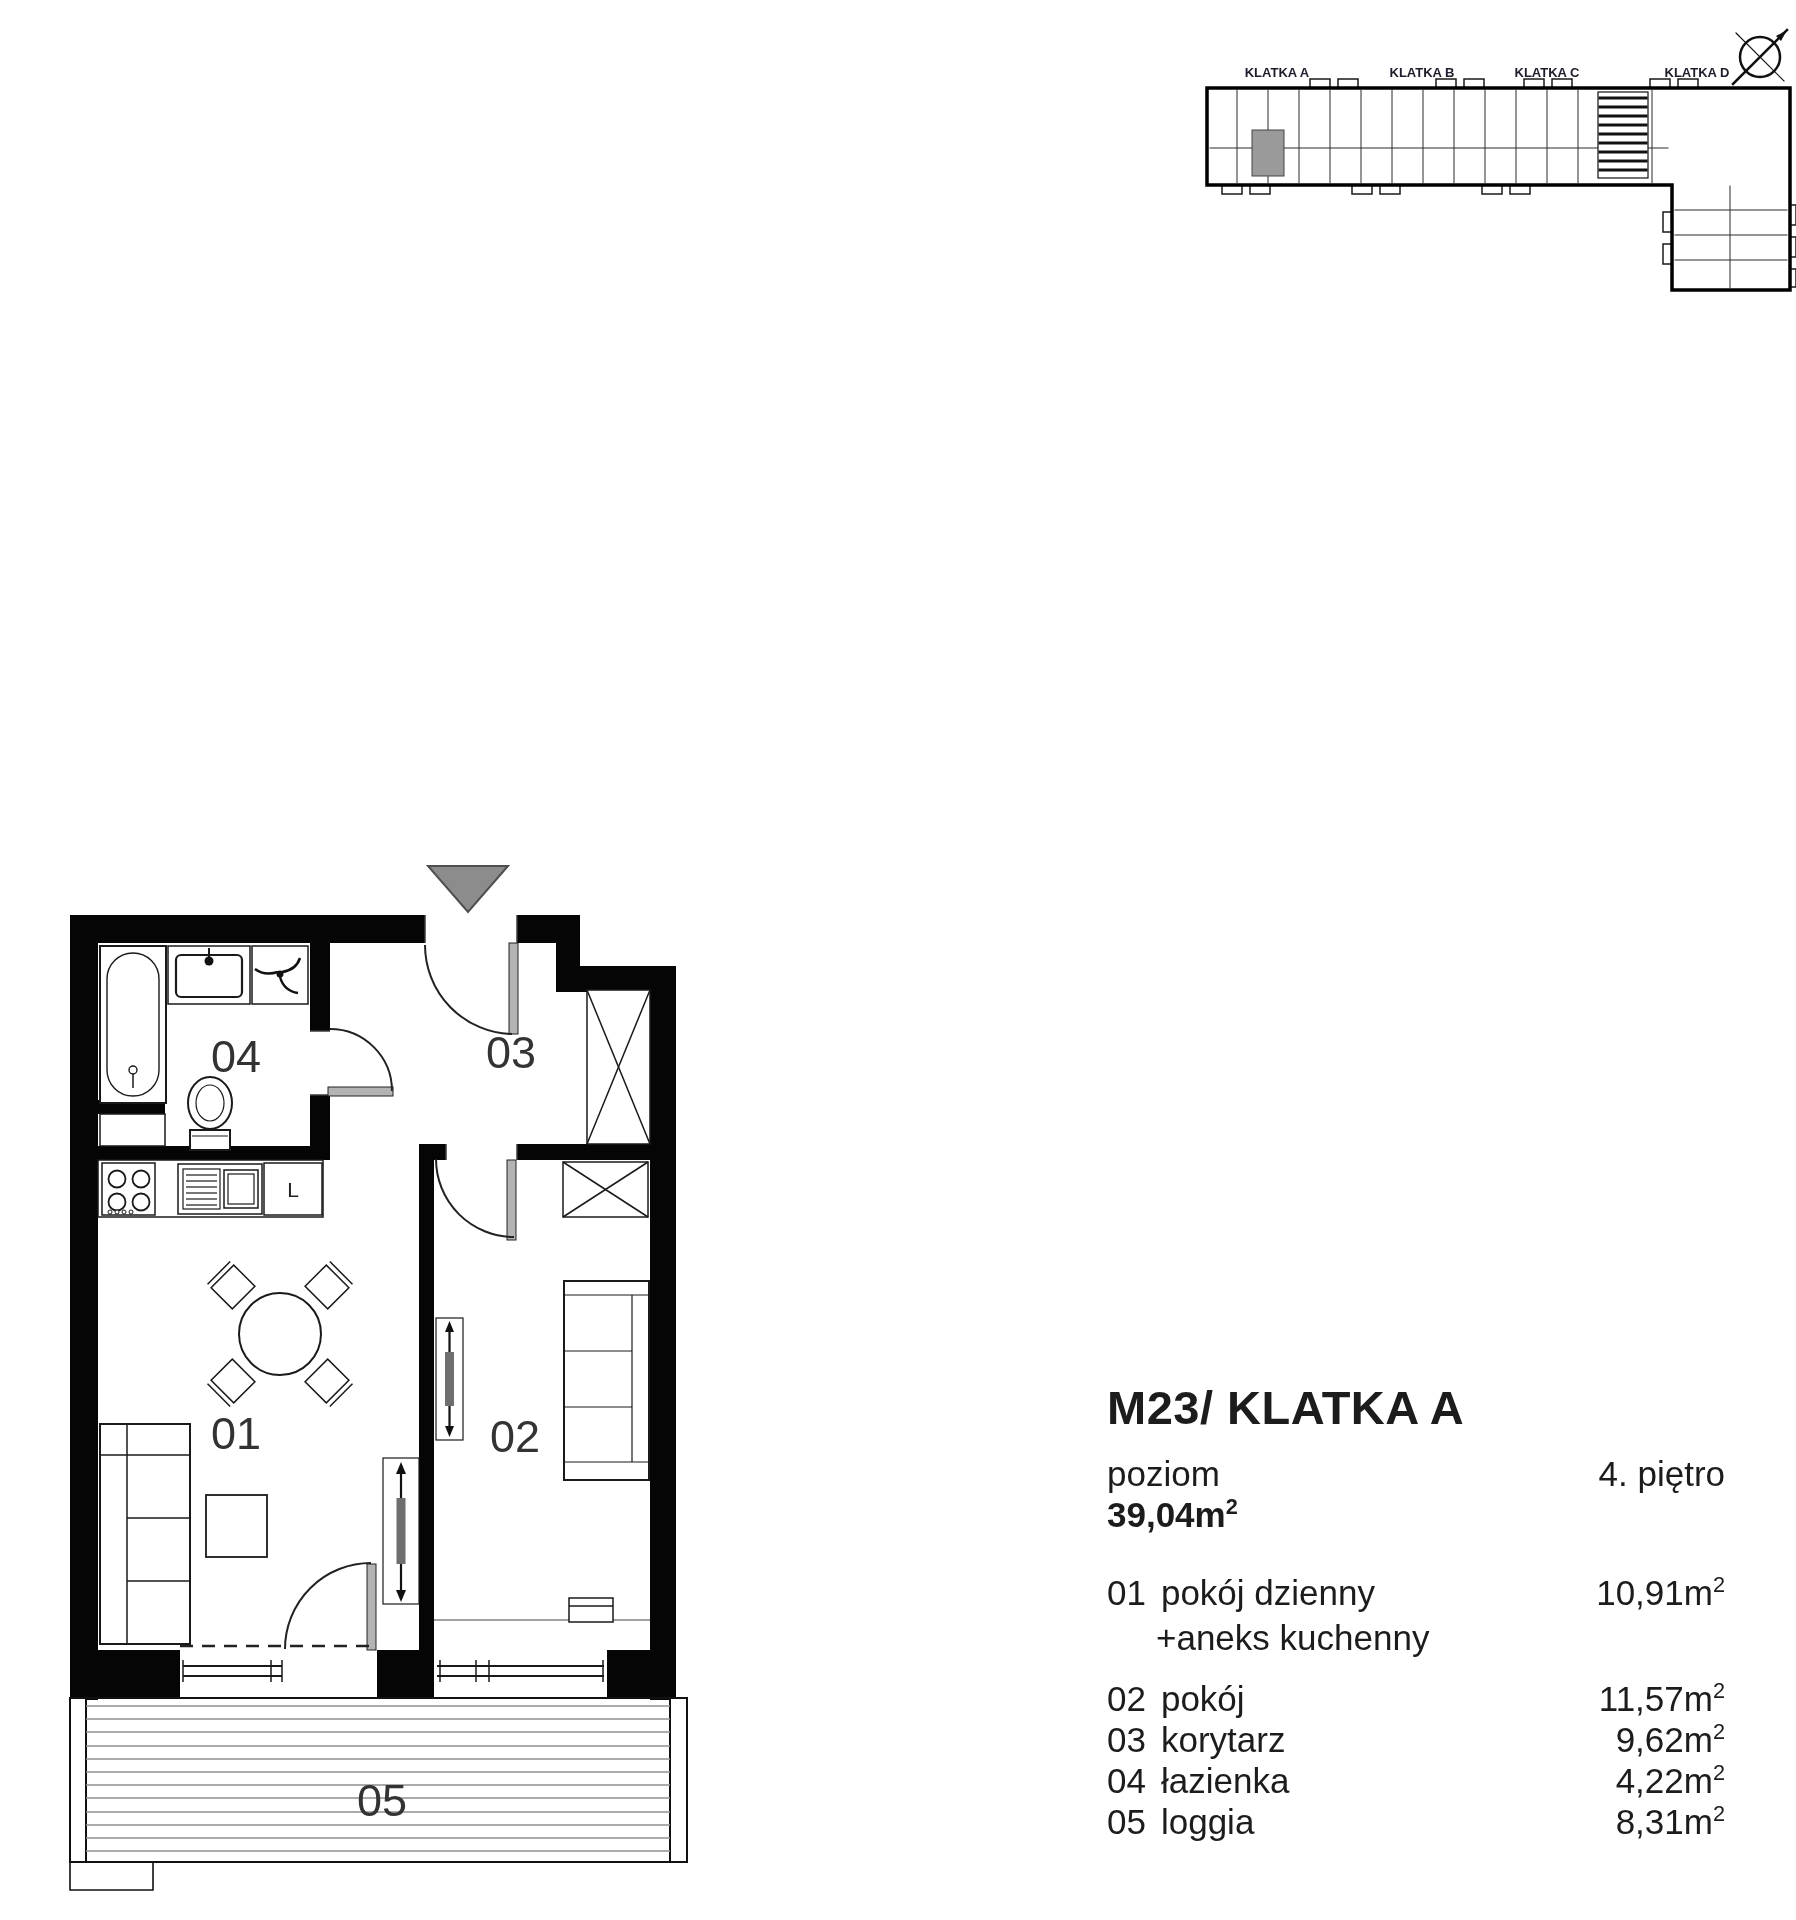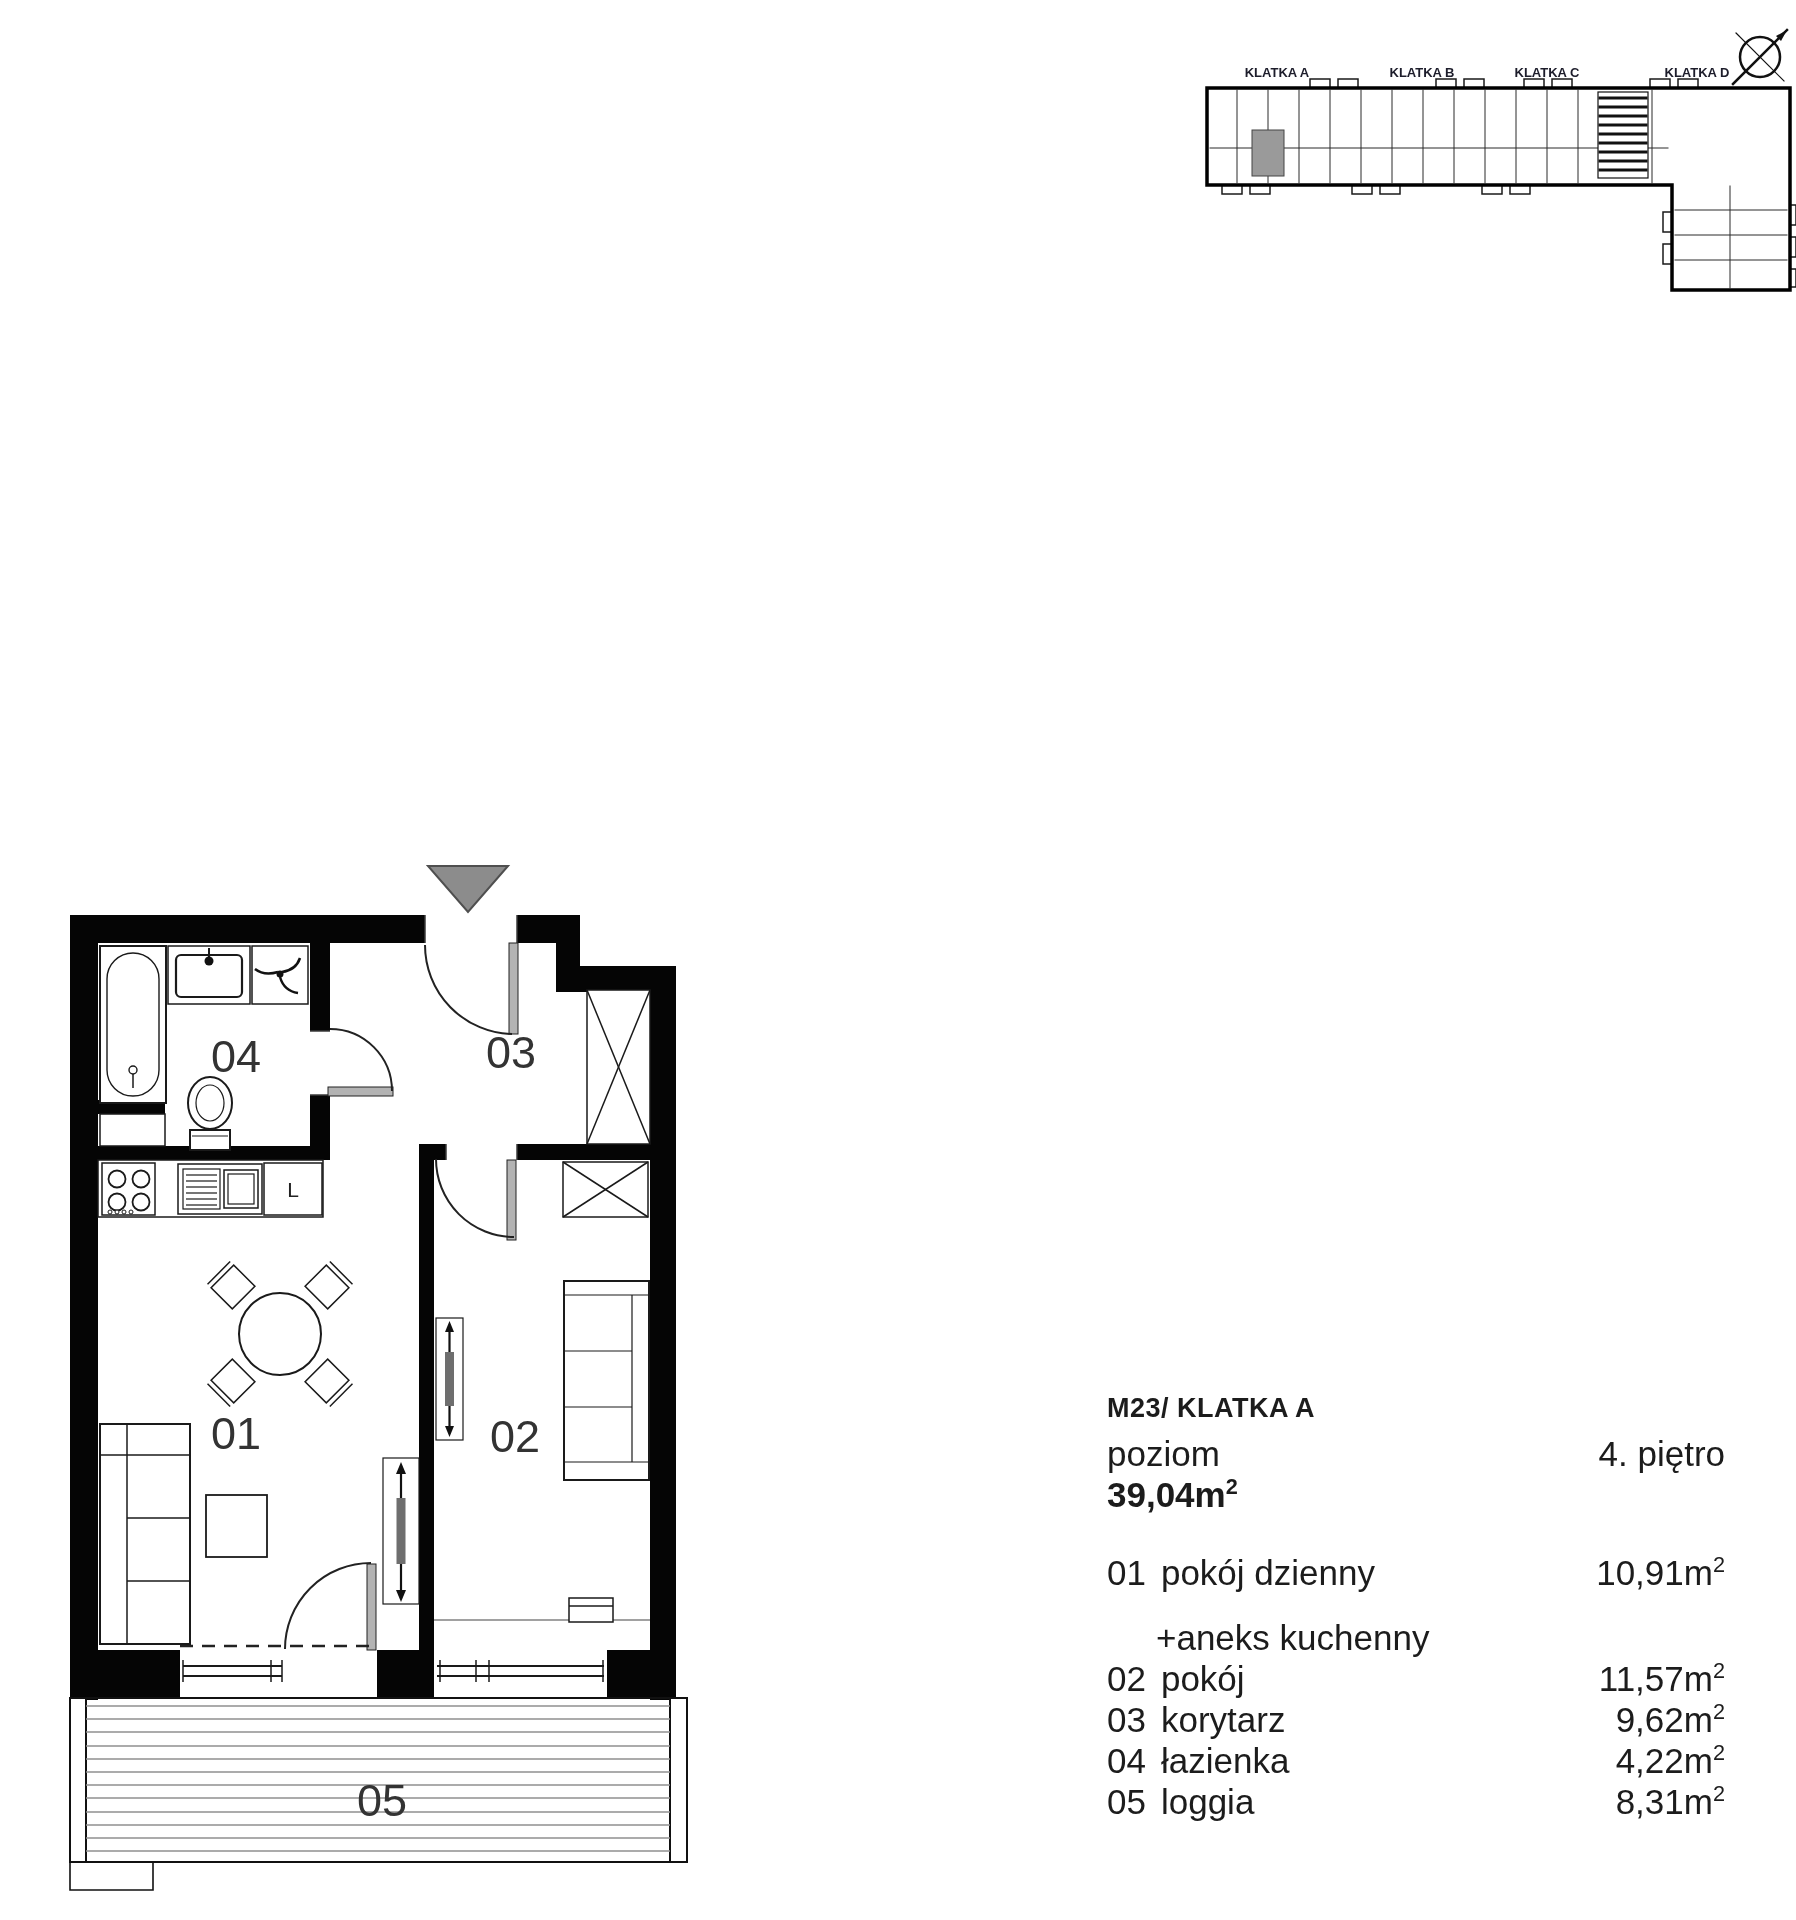--- a/index.html
+++ b/index.html
@@ -1,24 +1,24 @@
 <!DOCTYPE html>
 <html><head>
 <meta charset="utf-8">
 <style>
   html,body{margin:0;padding:0;background:#fff;}
   body{width:1796px;height:1920px;position:relative;font-family:"Liberation Sans",sans-serif;}
   svg text{font-family:"Liberation Sans",sans-serif;}
   .plan-svg{position:absolute;left:0;top:0;}
   .info{position:absolute;left:1107px;top:1383px;width:618px;color:#1c1c1c;}
-  .info .title{font-size:27px;font-weight:bold;line-height:50px;letter-spacing:0.5px;}
+  .info .title{font-size:47px;font-weight:bold;line-height:50px;letter-spacing:0.5px;}
   .row{display:flex;justify-content:space-between;align-items:baseline;height:41px;font-size:35px;line-height:41px;white-space:nowrap;}
   .row .num{display:inline-block;margin-right:15px;}
   .row.indent{padding-left:49px;margin-top:24px;}
-  .val{text-align:right;}
+  .val{text-align:right;margin-top:20px;}
   .bold{font-weight:bold;}
   sup{font-size:62%;line-height:0;}
   .spacer{height:37px;}
 </style>
 </head>
 <body>
 
 <svg class="plan-svg" width="1796" height="1920" viewBox="0 0 1796 1920">
 
   <g stroke-linecap="square">

